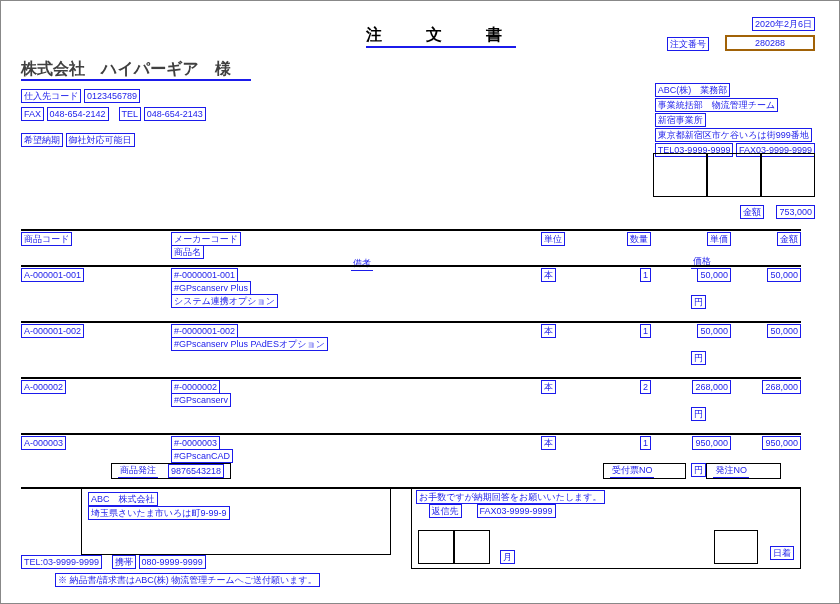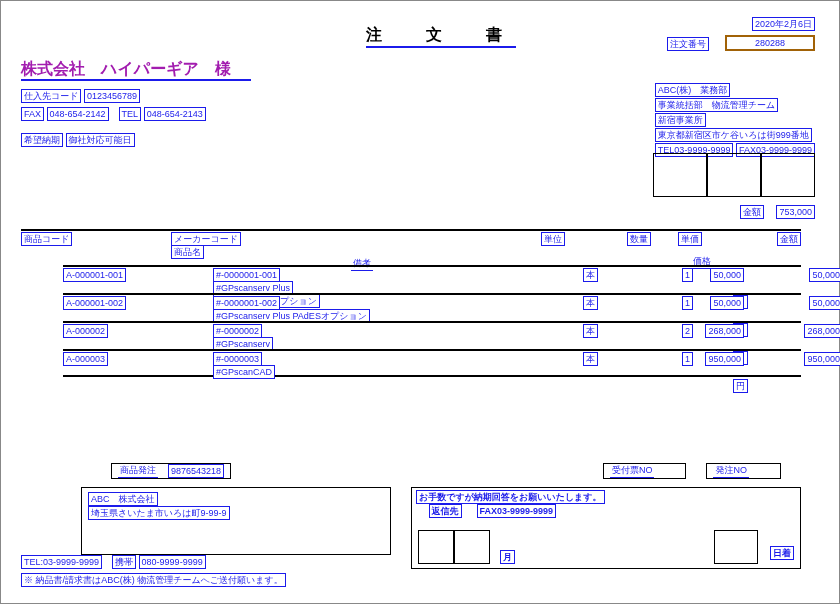--- a/index.html
+++ b/index.html
@@ -5,56 +5,56 @@
   *{margin:0;padding:0;box-sizing:border-box;}
   body{font-family:"MS Gothic","Yu Gothic",sans-serif;font-size:9px;background:#fff;}
   .sheet{width:840px;height:604px;position:relative;border:1px solid #888;padding:8px 18px;}
   .bx{border:1px solid #1b1beb;display:inline-block;padding:0 2px;line-height:12px;color:#1b1beb;background:#fff;}
   .uline{border-bottom:1px solid #1b1beb;display:inline-block;color:#1b1beb;padding:0 2px;}
   .title{position:absolute;left:365px;top:24px;font-size:16px;letter-spacing:14px;font-weight:bold;border-bottom:2px solid #1b1beb;color:#000;}
   .date{position:absolute;right:24px;top:16px;}
   .orderlbl{position:absolute;right:130px;top:36px;}
   .orderno{position:absolute;right:24px;top:34px;width:90px;height:16px;border:2px solid #a16207;text-align:center;line-height:12px;}
   .orderno .bx{border:none;}
-  .vendor{position:absolute;left:20px;top:58px;font-size:16px;color:#a21caf;font-weight:bold;}
+  .vendor{position:absolute;left:20px;top:58px;font-size:16px;color:#404040;font-weight:bold;}
   .vendor-line{position:absolute;left:20px;top:78px;width:230px;border-bottom:2px solid #1b1beb;}
   .leftinfo{position:absolute;left:20px;top:86px;line-height:18px;}
   .rightinfo{position:absolute;right:24px;top:82px;text-align:left;line-height:14px;font-size:9px;}
   .rightinfo .bx{margin-bottom:1px;}
   .stamp-row{position:absolute;right:24px;top:152px;display:flex;}
   .stamp{width:54px;height:44px;border:1px solid #000;}
   .totals{position:absolute;right:24px;top:204px;}
   .tbl{position:absolute;left:20px;top:228px;width:780px;}
   .hdrrow,.row{border-top:2px solid #000;padding-top:2px;min-height:26px;position:relative;}
   .hdrrow{height:36px;}
-  .row{height:28px;margin-left:42px;}
+  .row{height:56px;}
   .tbl .last{border-bottom:2px solid #000;}
   .cell{position:absolute;top:1px;}
   .c-code{left:0;width:110px;}
   .c-maker{left:150px;width:150px;}
   .c-name{left:150px;top:14px;width:250px;}
   .c-rem{left:330px;top:26px;}
   .c-unit{left:520px;width:40px;}
   .c-qty{left:590px;width:40px;text-align:right;}
-  .c-price{left:621px;width:60px;text-align:right;}
+  .c-price{left:650px;width:60px;text-align:right;}
   .c-amt{left:720px;width:60px;text-align:right;}
   .c-up{left:670px;top:28px;}
   .bottom{position:absolute;left:20px;bottom:16px;width:780px;}
   .refrow{display:flex;align-items:center;margin-bottom:8px;}
   .refbox{border:1px solid #000;height:16px;display:inline-flex;align-items:center;padding:0 6px;margin-right:20px;}
   .split{display:flex;gap:20px;}
   .deliv{flex:0 0 370px;}
   .deliv .body{border:1px solid #000;padding:4px 6px;height:68px;}
   .reply{flex:1;}
-  .reply .body{border:1px solid #000;height:82px;position:relative;padding:2px 4px;font-weight:bold;}
+  .reply .body{border:1px solid #000;height:82px;position:relative;padding:2px 4px;}
   .reply .cells{position:absolute;bottom:4px;left:6px;display:flex;align-items:flex-end;}
   .reply .rc{width:36px;height:34px;border:1px solid #000;}
   .reply .ml{margin:0 10px;}
   .reply .sig{width:44px;height:34px;border:1px solid #000;position:absolute;right:42px;bottom:4px;}
-  .note{margin-top:4px;}
+  .note{margin-top:4px;margin-left:34px;}
 </style>
 </head>
 <body>
 
 <div class="sheet">
   <span class="bx date">2020年2月6日</span>
   <div class="title">注　文　書</div>
   <span class="bx orderlbl">注文番号</span>
   <div class="orderno"><span class="bx">280288</span></div>
   <div class="vendor">株式会社　ハイパーギア　様</div>

